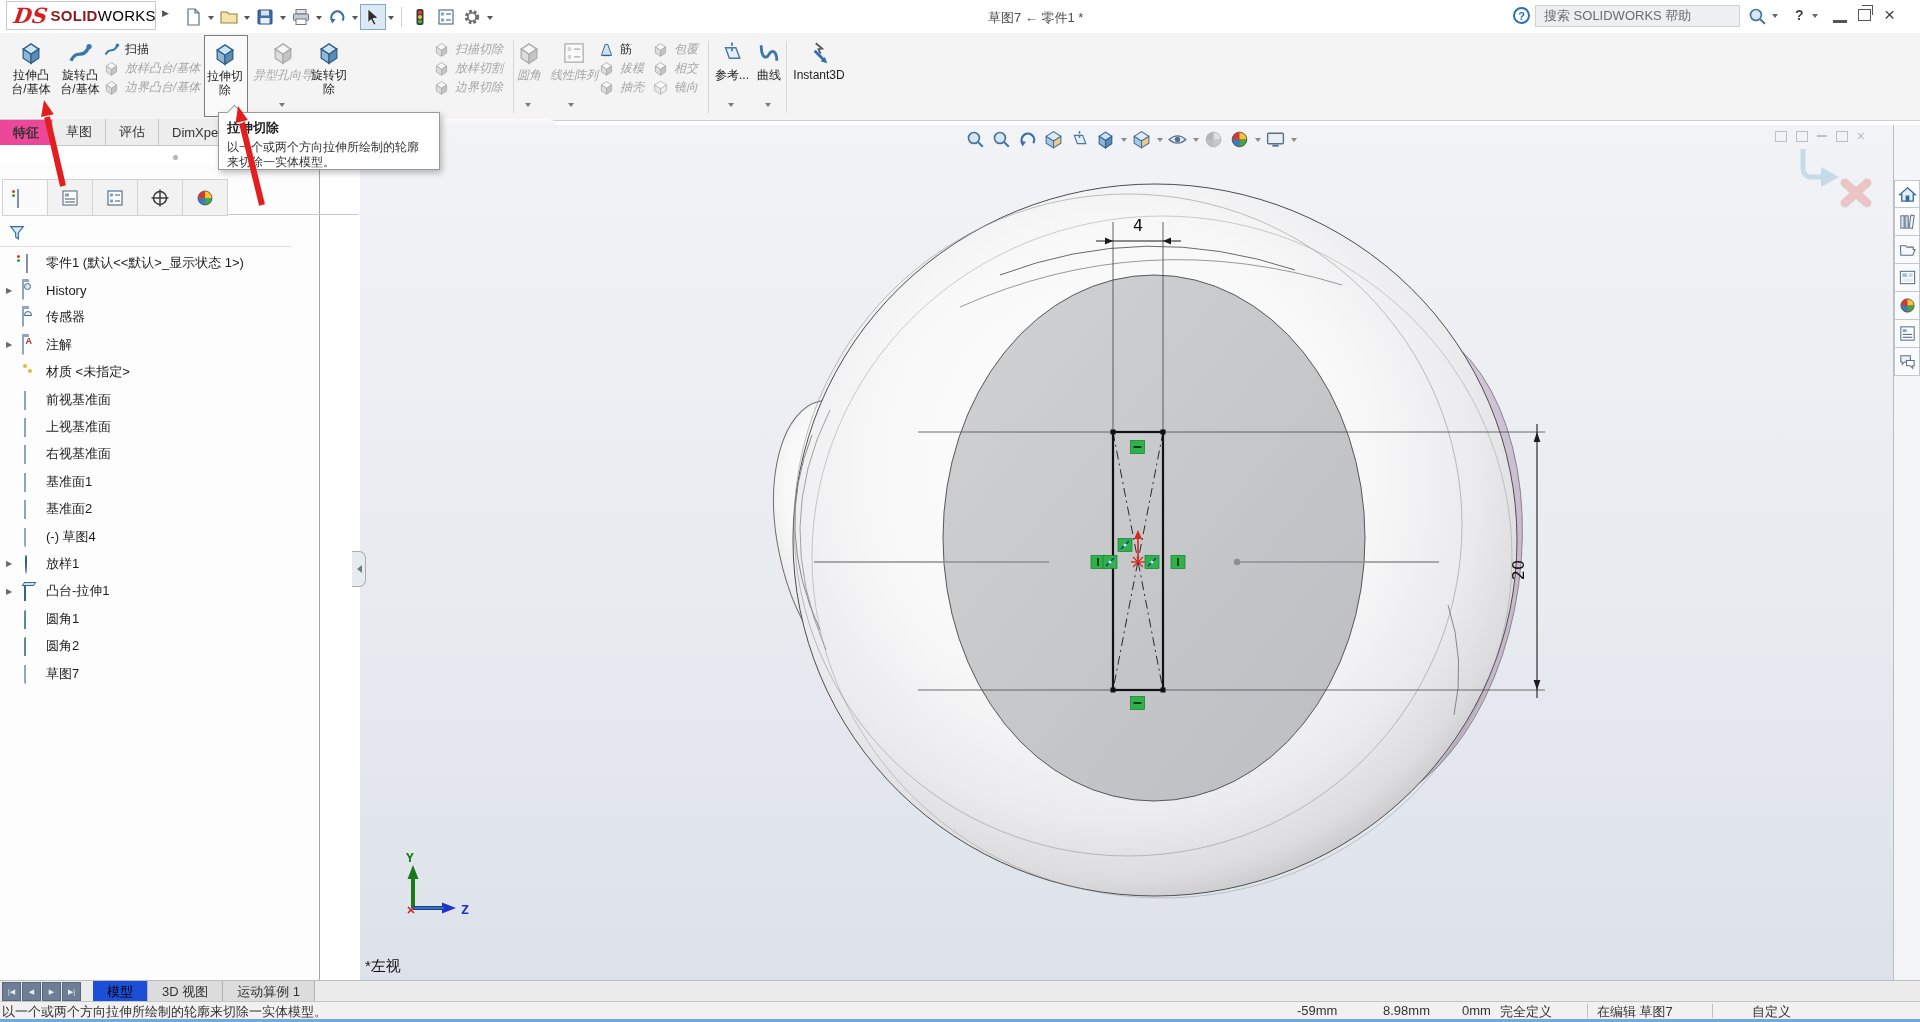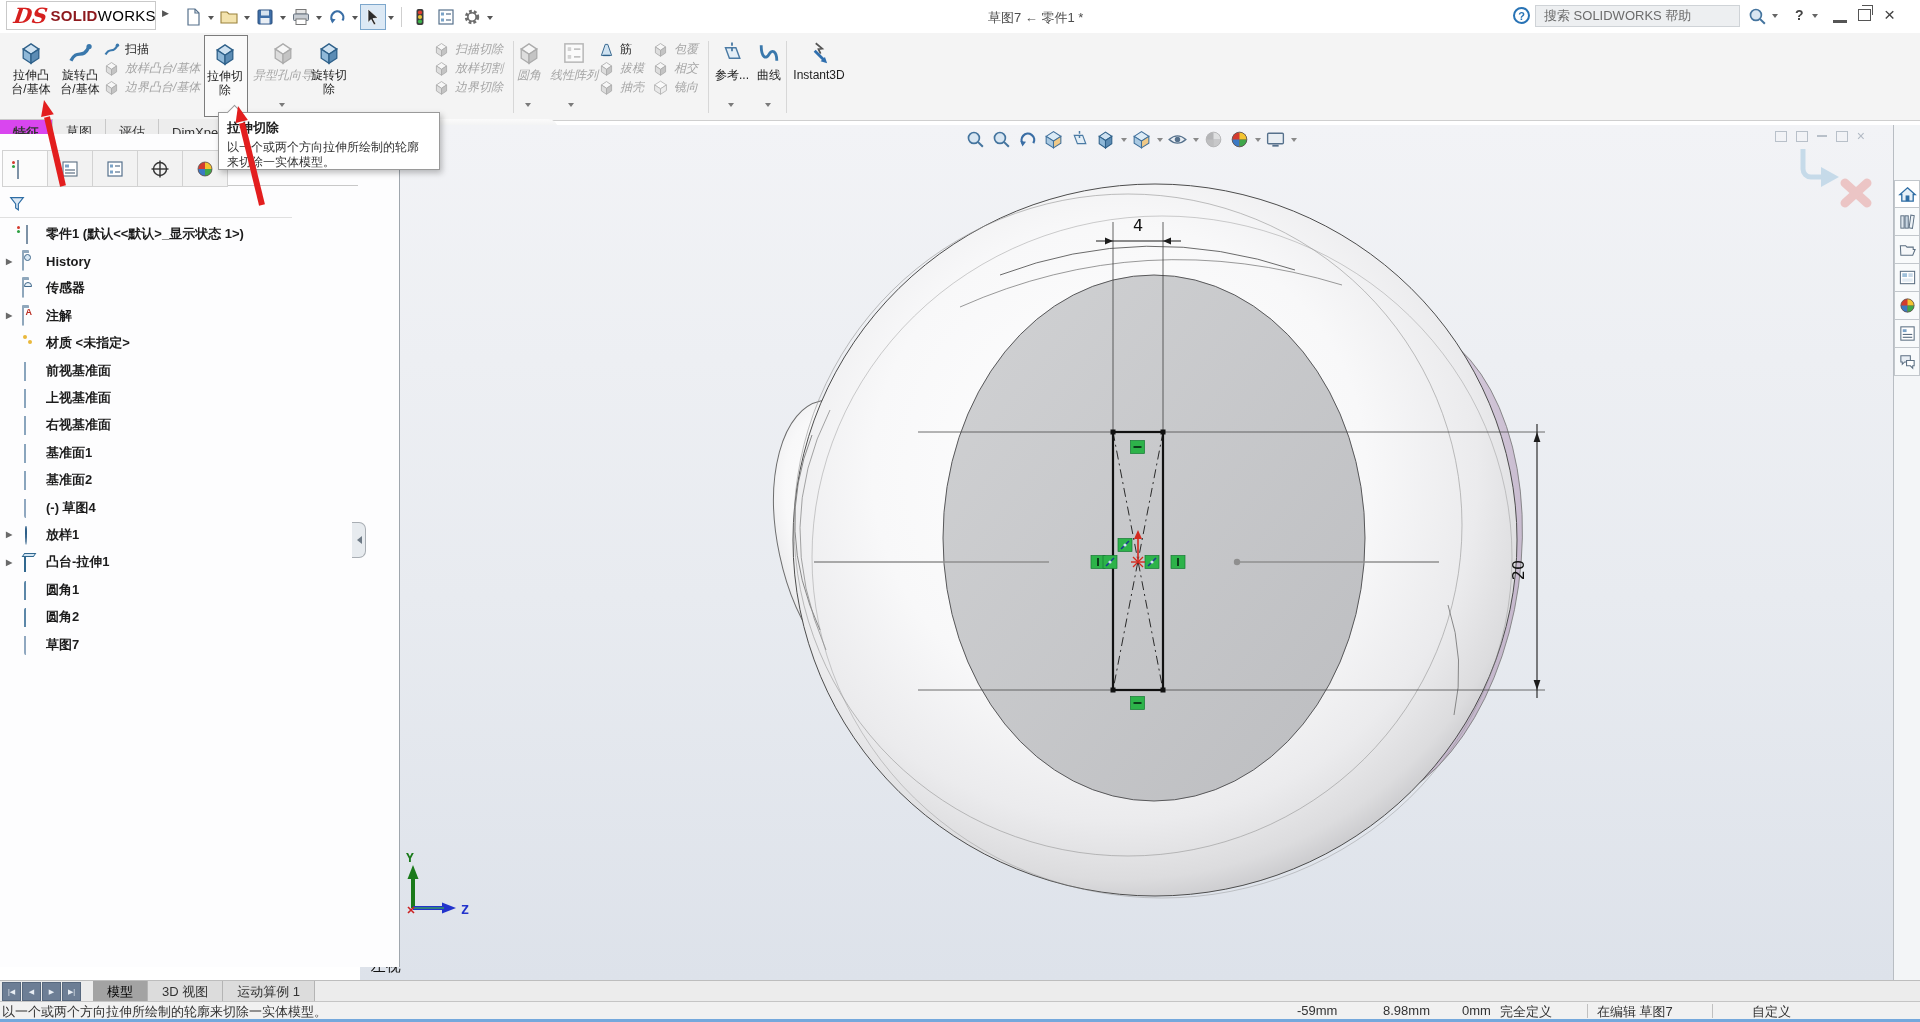--- a/index.html
+++ b/index.html
@@ -44,39 +44,39 @@
   .rcol{position:absolute;top:7px;display:flex;flex-direction:column;}
   .rsm{height:19px;display:flex;align-items:center;font-size:12px;gap:5px;color:#1e1e1e;white-space:nowrap;}
   .rsm .ric{width:17px;height:17px;}
   .rsep{position:absolute;top:8px;width:1px;height:72px;background:#d7d7d7;}
   .rcaret{position:absolute;width:0;height:0;border:3.5px solid transparent;border-top:4.5px solid #7a7a7a;}
   
   .tabrow{position:absolute;left:0;top:119px;width:562px;height:28px;}
   .ctabs{display:flex;height:27px;}
   .ctab{padding:0 13px;display:flex;align-items:center;font-size:13px;color:#333;background:#ededed;
         border-right:1px solid #c9c9c9;border-bottom:1px solid #c9c9c9;}
-  .ctab.active{background:#d946ef;border-bottom:1px solid #fff;border-top:1px solid #c9c9c9;font-weight:bold;}
+  .ctab.active{background:#ec4899;border-bottom:1px solid #fff;border-top:1px solid #c9c9c9;font-weight:bold;}
   .tabcap{position:absolute;left:246px;top:0;width:312px;height:27px;
         background:linear-gradient(#fbfbfb,#d8dadd);border-bottom:1px solid #c9c9c9;border-radius:0 10px 0 0;}
   .pin-dot{position:absolute;left:173px;top:36px;width:5px;height:5px;border-radius:50%;background:#b5b5b5;}
   
   .viewport{position:absolute;left:360px;top:125px;width:1533px;height:855px;
         background:linear-gradient(#f2f3f6,#e8ebf0 55%,#dde2ea);overflow:hidden;}
   .scene{position:absolute;left:0;top:0;}
   .headsup{position:absolute;left:603px;top:2px;display:flex;align-items:center;gap:1px;}
   .hbtn{width:25px;height:24px;display:flex;align-items:center;justify-content:center;}
   .hcaret{width:9px;display:flex;justify-content:center;}
   .hcaret::after{content:"";border:3px solid transparent;border-top:4px solid #8a8a8a;margin-top:4px;}
   .vpctl{position:absolute;right:28px;top:3px;display:flex;gap:9px;align-items:center;opacity:.55;}
   .vpctl span{color:#7d8b9b;font-size:11px;}
   .vp-sq{width:10px;height:9px;border:1.5px solid #8a97a6;display:inline-block;}
   .confirm-corner{position:absolute;right:18px;top:22px;opacity:.5;}
   .view-label{position:absolute;left:5px;top:832px;font-size:15px;color:#111;}
   
-  .leftpanel{position:absolute;left:0;top:134px;width:400px;height:833px;background:#fdfdfe;border-right:1px solid #9fa6ad;box-sizing:border-box;font-weight:bold;}
+  .leftpanel{position:absolute;left:0;top:163px;width:320px;height:833px;background:#fdfdfe;border-right:1px solid #9fa6ad;box-sizing:border-box;}
   .ptabs{position:absolute;left:2px;top:16px;display:flex;height:36px;border-bottom:1px solid #c8c8c8;width:356px;box-sizing:border-box;}
   .ptab{width:44px;height:35px;display:flex;align-items:center;justify-content:center;border:1px solid #d2d2d2;border-left:none;background:#f2f2f2;}
   .ptab:first-child{border-left:1px solid #d2d2d2;background:#fbfbfb;}
   .filterbar{position:absolute;left:0;top:56px;width:292px;height:28px;border-bottom:1px solid #e0e0e0;display:flex;align-items:center;padding-left:8px;box-sizing:border-box;}
   .tree{position:absolute;left:0;top:86px;width:358px;}
   .trow{height:27.4px;display:flex;align-items:center;padding-left:6px;}
   .arr{width:16px;font-size:8px;color:#6a6a6a;visibility:hidden;flex:none;}
   .trow.exp .arr{visibility:visible;}
   .tlabel{font-size:13px;color:#1c1c1c;margin-left:7px;white-space:nowrap;}
   .splitter-handle{position:absolute;left:352px;top:388px;width:14px;height:36px;background:#e7ebef;border:1px solid #a8adb3;
@@ -108,21 +108,21 @@
   
   .taskpane{position:absolute;left:1893px;top:125px;width:27px;height:855px;background:#f3f5f7;border-left:1px solid #b8bdc3;box-sizing:border-box;}
   .tp-cell{position:absolute;left:0px;width:26px;height:28px;border:1px solid #c2c7cc;border-top:none;background:#f8fafb;
      display:flex;align-items:center;justify-content:center;box-sizing:border-box;}
   .tp-cell.active{background:#fff;border-top:1px solid #c2c7cc;}
   
   .bottombar{position:absolute;left:0;top:980px;width:1920px;height:21px;background:#ececec;border-top:1px solid #bdbdbd;display:flex;align-items:stretch;}
   .navbtns{display:flex;gap:1px;padding:1px 2px;}
   .navbtn{width:17px;background:#6d7e95;color:#e8edf3;font-size:7px;display:flex;align-items:center;justify-content:center;border:1px solid #57687e;}
   .btab{padding:0 14px;display:flex;align-items:center;font-size:13px;color:#333;background:#dcdcdc;border-right:1px solid #b4b4b4;}
-  .btab.active{background:#a3a3a3;color:#000;}
+  .btab.active{background:#1d4ed8;color:#000;}
   .btabs{display:flex;margin-left:10px;}
   
   .statusbar{position:absolute;left:0;top:1001px;width:1920px;height:18px;background:#f1f1f1;border-top:1px solid #c5c5c5;font-size:13px;color:#333;}
   .statusbar .msg{position:absolute;left:2px;top:1px;}
   .sb{position:absolute;top:1px;}
   .sb-div{position:absolute;top:2px;width:1px;height:14px;background:#c0c0c0;}
   .statusedge{position:absolute;left:0;top:1019px;width:1920px;height:3px;background:#74a8dc;}
   
   .tooltip{position:absolute;left:218px;top:112px;width:222px;height:58px;background:#fff;border:1px solid #9a9a9a;
      box-shadow:2px 3px 6px rgba(0,0,0,.25);z-index:40;padding:6px 8px;box-sizing:border-box;}

